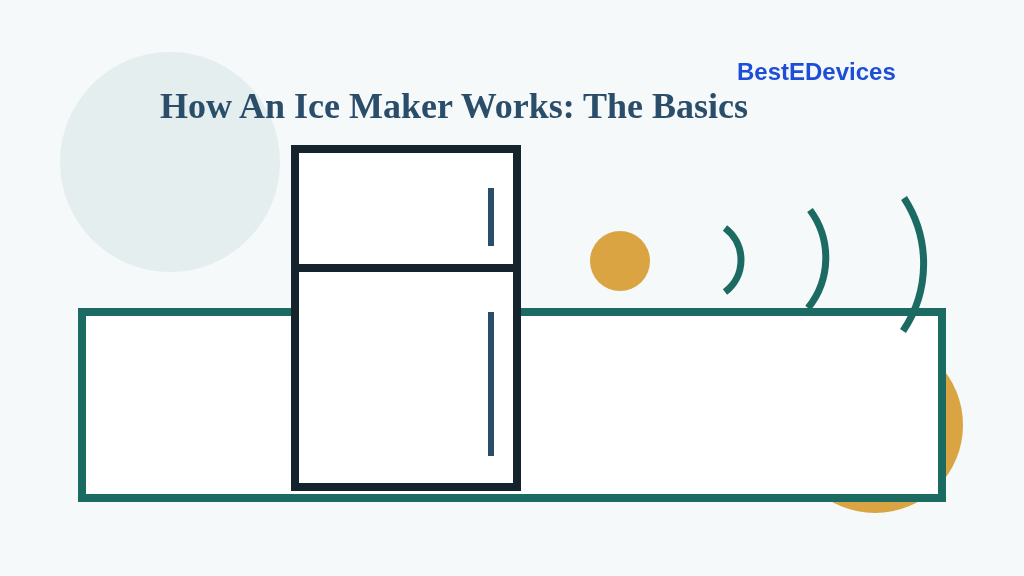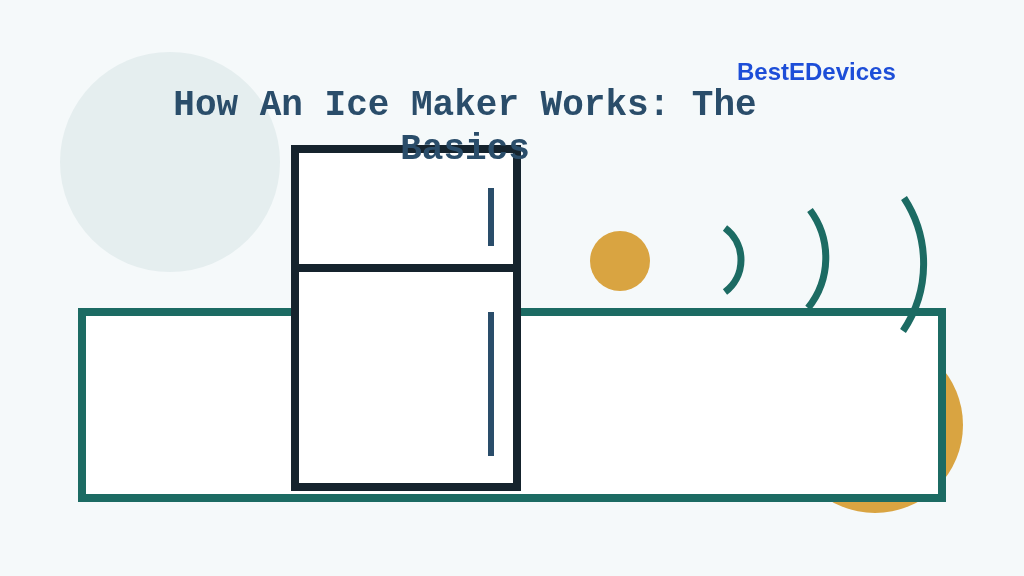--- a/index.html
+++ b/index.html
@@ -5,22 +5,22 @@
     html, body { margin: 0; padding: 0; }
     body {
       width: 1024px; height: 576px; overflow: hidden;
       background: #f5f9fa;
       position: relative;
       font-family: "Liberation Sans", sans-serif;
     }
     #scene { position: absolute; left: 0; top: 0; }
     .title {
       position: absolute; left: 160px; top: 84px; width: 610px;
-      text-align: center;
-      font-family: Liberation Mono, monospace;
+      text-align: left;
+      font-family: Liberation Serif, serif;
       font-weight: bold; font-size: 36px; line-height: 44px;
       color: #2a4d6a;
       margin: 0;
     }
     .brand {
       position: absolute; left: 737px; top: 58px;
       font-family: "Liberation Sans", sans-serif;
       font-weight: bold; font-size: 24px; line-height: 28px;
       color: #1d4ed8;
     }

